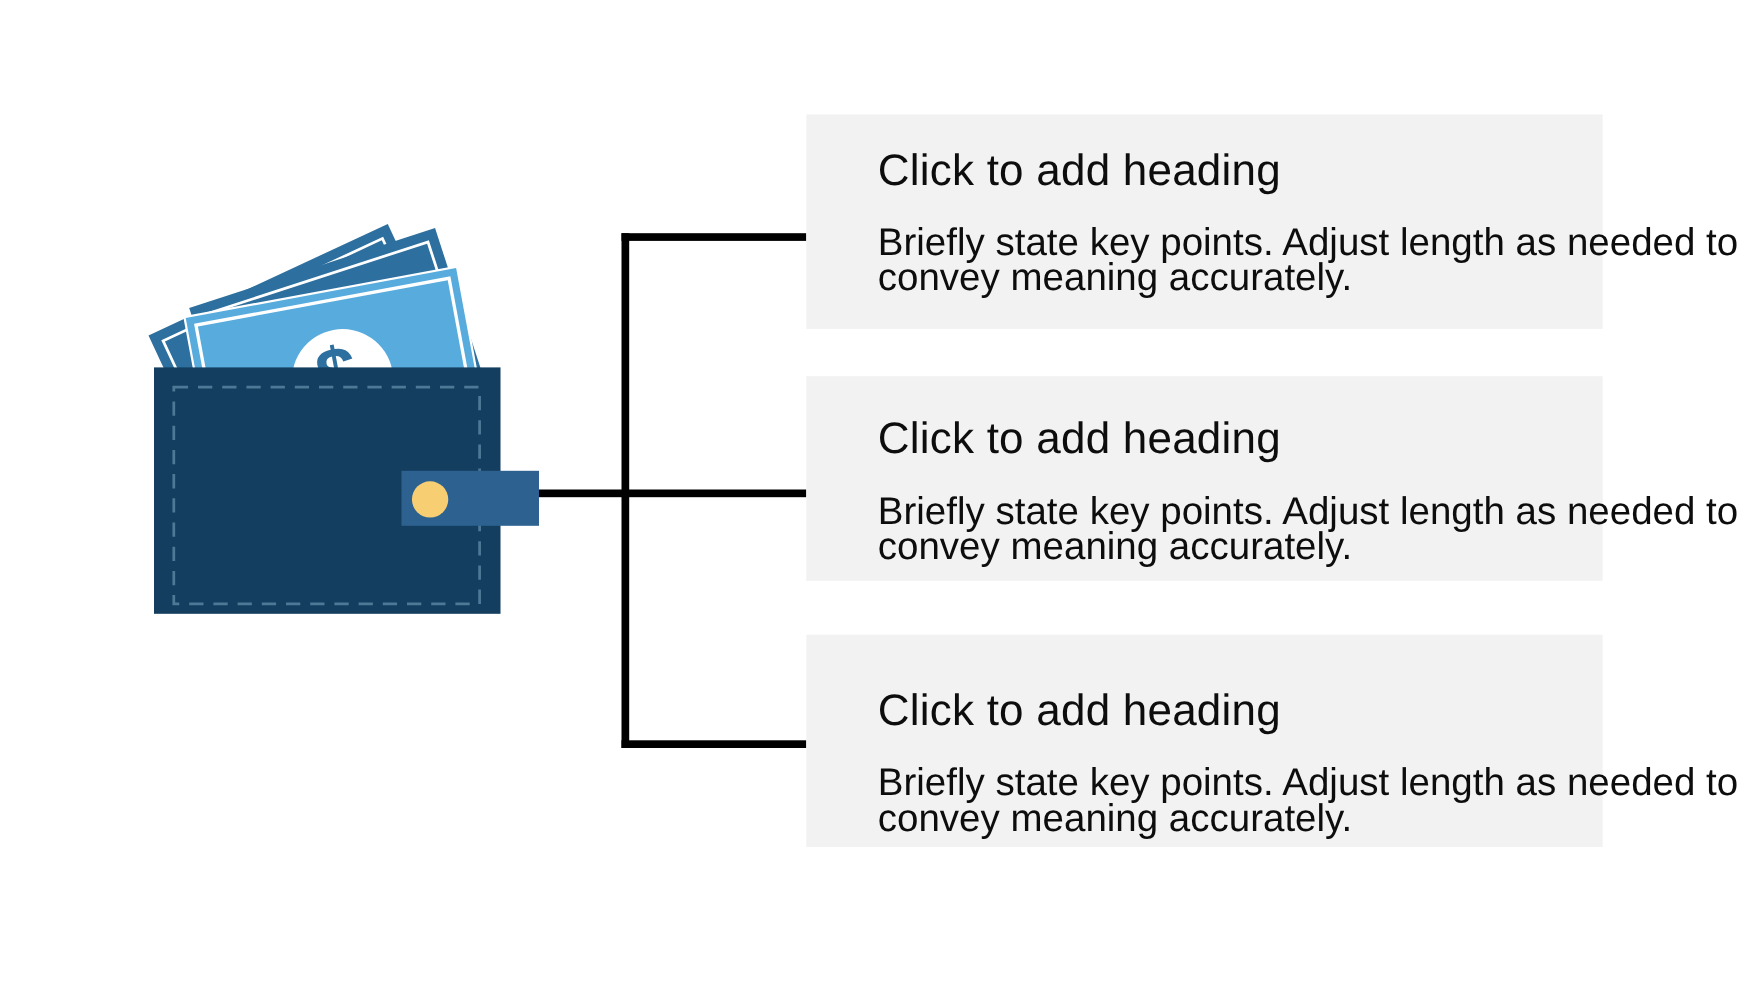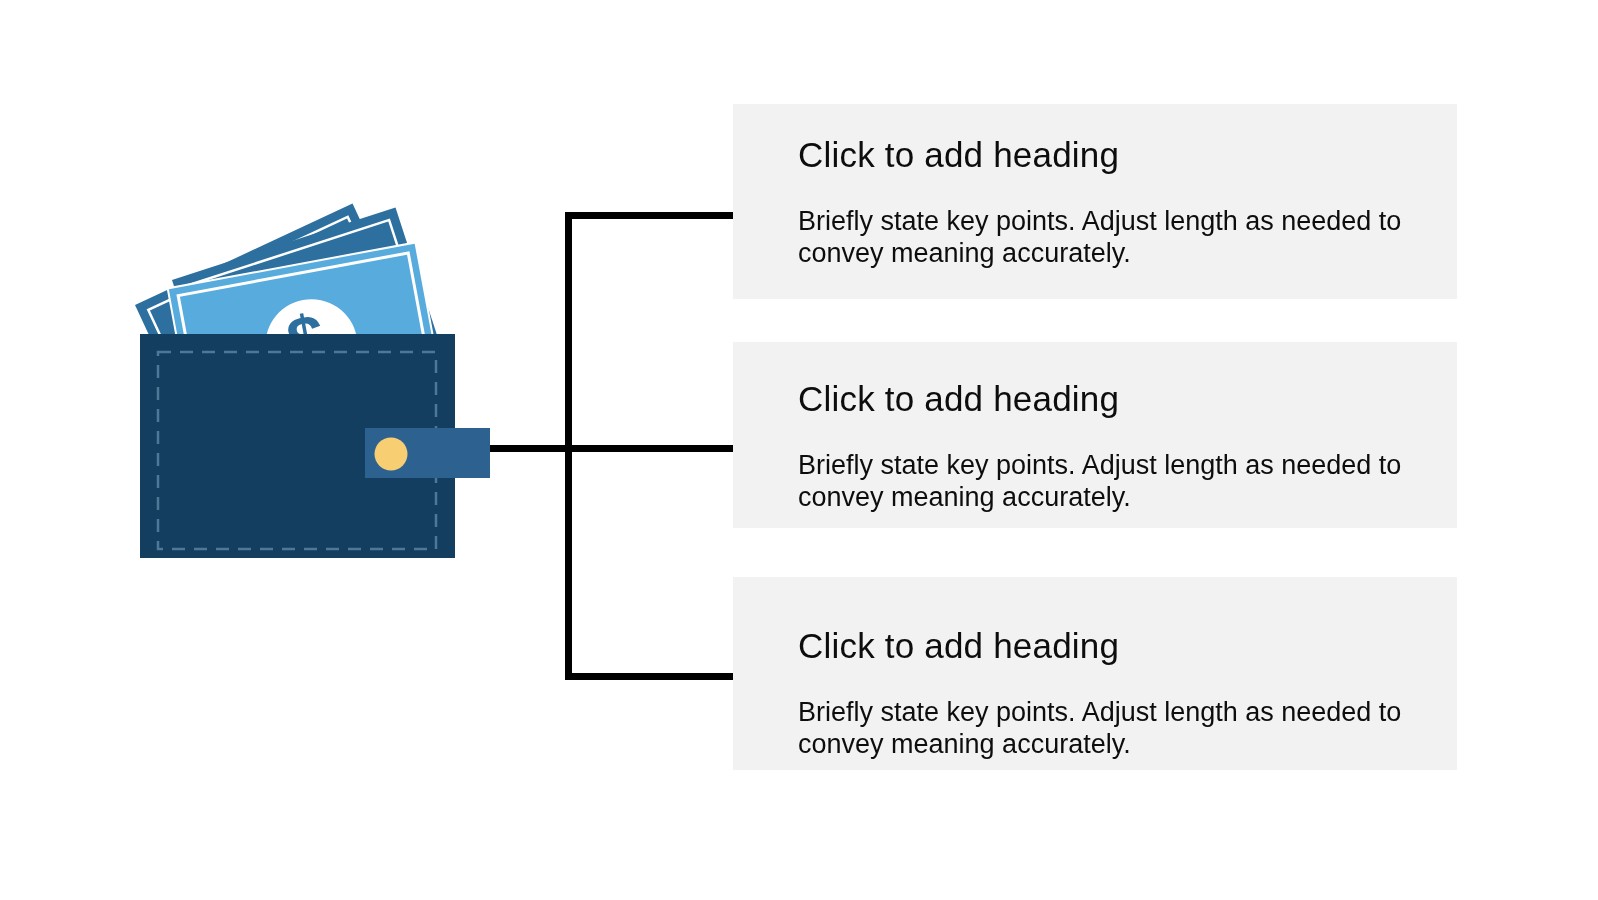--- a/index.html
+++ b/index.html
@@ -24,28 +24,28 @@
     left: 733px;
     width: 724px;
     background: #f2f2f2;
     color: #0d0d0d;
     box-sizing: border-box;
     padding-left: 65px;
     padding-right: 30px;
   }
   .card-heading {
     margin: 0;
-    font-size: 35px;
+    font-size: 40px;
     line-height: 38px;
     font-weight: 400;
     letter-spacing: 0.2px;
   }
   .card-body {
     margin: 31px 0 0 0;
-    font-size: 27px;
+    font-size: 35px;
     line-height: 32px;
     font-weight: 400;
   }
   .card-body .line { display: block; white-space: nowrap; }
 
   
   #wallet-svg { position: absolute; left: 120px; top: 190px; }
 </style>
 </head>
 <body>

